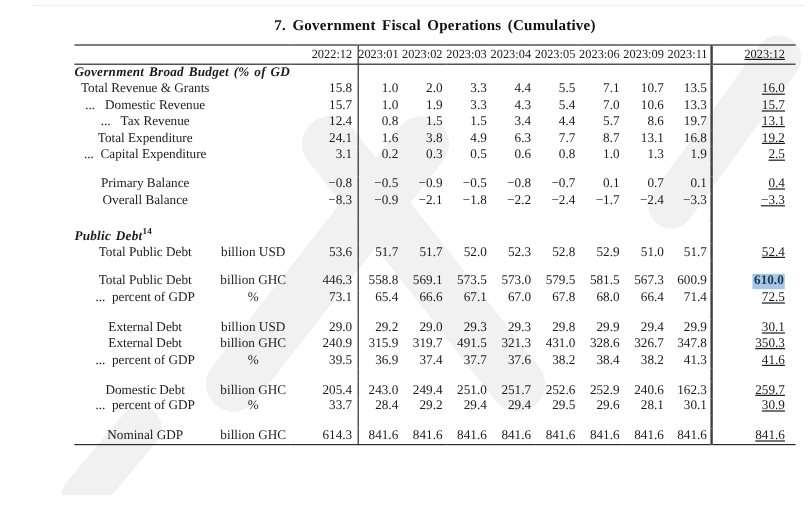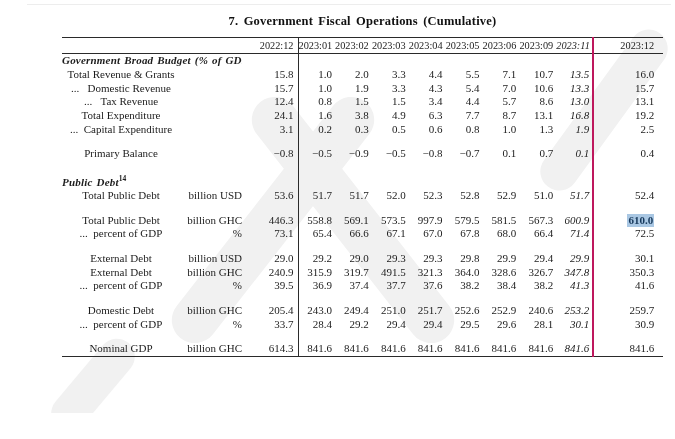--- a/index.html
+++ b/index.html
@@ -49,25 +49,25 @@
   th,td{
     padding:0;margin:0;
     height:13.7px;line-height:13px;
     font-weight:normal;
     white-space:nowrap;
     overflow:hidden;
   }
   thead th{height:15px;border-bottom:1.5px solid #2a2a2a;font-size:10.3px;}
   .num{text-align:right;padding-right:3px;}
   .first-num{padding-right:4px;}
-  .last-num{padding-right:9px;}
+  .last-num{padding-right:9px;text-decoration:underline;}
   .vl{border-right:1px solid #2b2b2b;}
-  .vl2{border-right:2px solid #be185d;font-style:italic;}
+  .vl2{border-right:2px solid #404040;}
   td.lbl{text-align:center;font-size:11px;}
-  td.unit{text-align:right;font-size:11px;}
+  td.unit{text-align:center;font-size:11px;}
   td.section{font-weight:bold;font-style:italic;text-align:left;letter-spacing:.2px;word-spacing:1px;}
   td.section sup{font-size:7.5px;font-style:normal;}
   tr.blank td{height:11px;}
   tr.bottom td{border-bottom:1.5px solid #2a2a2a;}
   .hl{
     display:inline-block;
     font-weight:bold;
     padding:0 1px;
     background:var(--sel-bg,#a9c7e3);
     color:var(--sel-fg,#17395c);
@@ -172,21 +172,21 @@
             <td class="lbl">...&nbsp;&nbsp;&nbsp;Tax Revenue</td>
             <td class="unit"></td>
             <td class="num first-num vl">12.4</td>
             <td class="num">0.8</td>
             <td class="num">1.5</td>
             <td class="num">1.5</td>
             <td class="num">3.4</td>
             <td class="num">4.4</td>
             <td class="num">5.7</td>
             <td class="num">8.6</td>
-            <td class="num vl2">13.0</td>
+            <td class="num vl2">19.7</td>
             <td class="num last-num">13.1</td>
           </tr>
           <tr>
             <td class="lbl">Total Expenditure</td>
             <td class="unit"></td>
             <td class="num first-num vl">24.1</td>
             <td class="num">1.6</td>
             <td class="num">3.8</td>
             <td class="num">4.9</td>
             <td class="num">6.3</td>
@@ -230,20 +230,34 @@
             <td class="num first-num vl">−0.8</td>
             <td class="num">−0.5</td>
             <td class="num">−0.9</td>
             <td class="num">−0.5</td>
             <td class="num">−0.8</td>
             <td class="num">−0.7</td>
             <td class="num">0.1</td>
             <td class="num">0.7</td>
             <td class="num vl2">0.1</td>
             <td class="num last-num">0.4</td>
+          </tr>
+          <tr>
+            <td class="lbl">Overall Balance</td>
+            <td class="unit"></td>
+            <td class="num first-num vl">−8.3</td>
+            <td class="num">−0.9</td>
+            <td class="num">−2.1</td>
+            <td class="num">−1.8</td>
+            <td class="num">−2.2</td>
+            <td class="num">−2.4</td>
+            <td class="num">−1.7</td>
+            <td class="num">−2.4</td>
+            <td class="num vl2">−3.3</td>
+            <td class="num last-num">−3.3</td>
           </tr>
           <tr class="blank">
             <td class="lbl"></td>
             <td class="unit"></td>
             <td class="num first-num vl"></td>
             <td class="num"></td>
             <td class="num"></td>
             <td class="num"></td>
             <td class="num"></td>
             <td class="num"></td>
@@ -293,21 +307,21 @@
             <td class="num vl2"></td>
             <td class="num last-num"></td>
           </tr>
           <tr>
             <td class="lbl">Total Public Debt</td>
             <td class="unit">billion GHC</td>
             <td class="num first-num vl">446.3</td>
             <td class="num">558.8</td>
             <td class="num">569.1</td>
             <td class="num">573.5</td>
-            <td class="num">997.9</td>
+            <td class="num">573.0</td>
             <td class="num">579.5</td>
             <td class="num">581.5</td>
             <td class="num">567.3</td>
             <td class="num vl2">600.9</td>
             <td class="num last-num"><span class="hl">610.0</span></td>
           </tr>
           <tr>
             <td class="lbl">...&nbsp;&nbsp;percent of GDP</td>
             <td class="unit">%</td>
             <td class="num first-num vl">73.1</td>
@@ -350,21 +364,21 @@
             <td class="num last-num">30.1</td>
           </tr>
           <tr>
             <td class="lbl">External Debt</td>
             <td class="unit">billion GHC</td>
             <td class="num first-num vl">240.9</td>
             <td class="num">315.9</td>
             <td class="num">319.7</td>
             <td class="num">491.5</td>
             <td class="num">321.3</td>
-            <td class="num">364.0</td>
+            <td class="num">431.0</td>
             <td class="num">328.6</td>
             <td class="num">326.7</td>
             <td class="num vl2">347.8</td>
             <td class="num last-num">350.3</td>
           </tr>
           <tr>
             <td class="lbl">...&nbsp;&nbsp;percent of GDP</td>
             <td class="unit">%</td>
             <td class="num first-num vl">39.5</td>
             <td class="num">36.9</td>
@@ -395,21 +409,21 @@
             <td class="lbl">Domestic Debt</td>
             <td class="unit">billion GHC</td>
             <td class="num first-num vl">205.4</td>
             <td class="num">243.0</td>
             <td class="num">249.4</td>
             <td class="num">251.0</td>
             <td class="num">251.7</td>
             <td class="num">252.6</td>
             <td class="num">252.9</td>
             <td class="num">240.6</td>
-            <td class="num vl2">253.2</td>
+            <td class="num vl2">162.3</td>
             <td class="num last-num">259.7</td>
           </tr>
           <tr>
             <td class="lbl">...&nbsp;&nbsp;percent of GDP</td>
             <td class="unit">%</td>
             <td class="num first-num vl">33.7</td>
             <td class="num">28.4</td>
             <td class="num">29.2</td>
             <td class="num">29.4</td>
             <td class="num">29.4</td>

